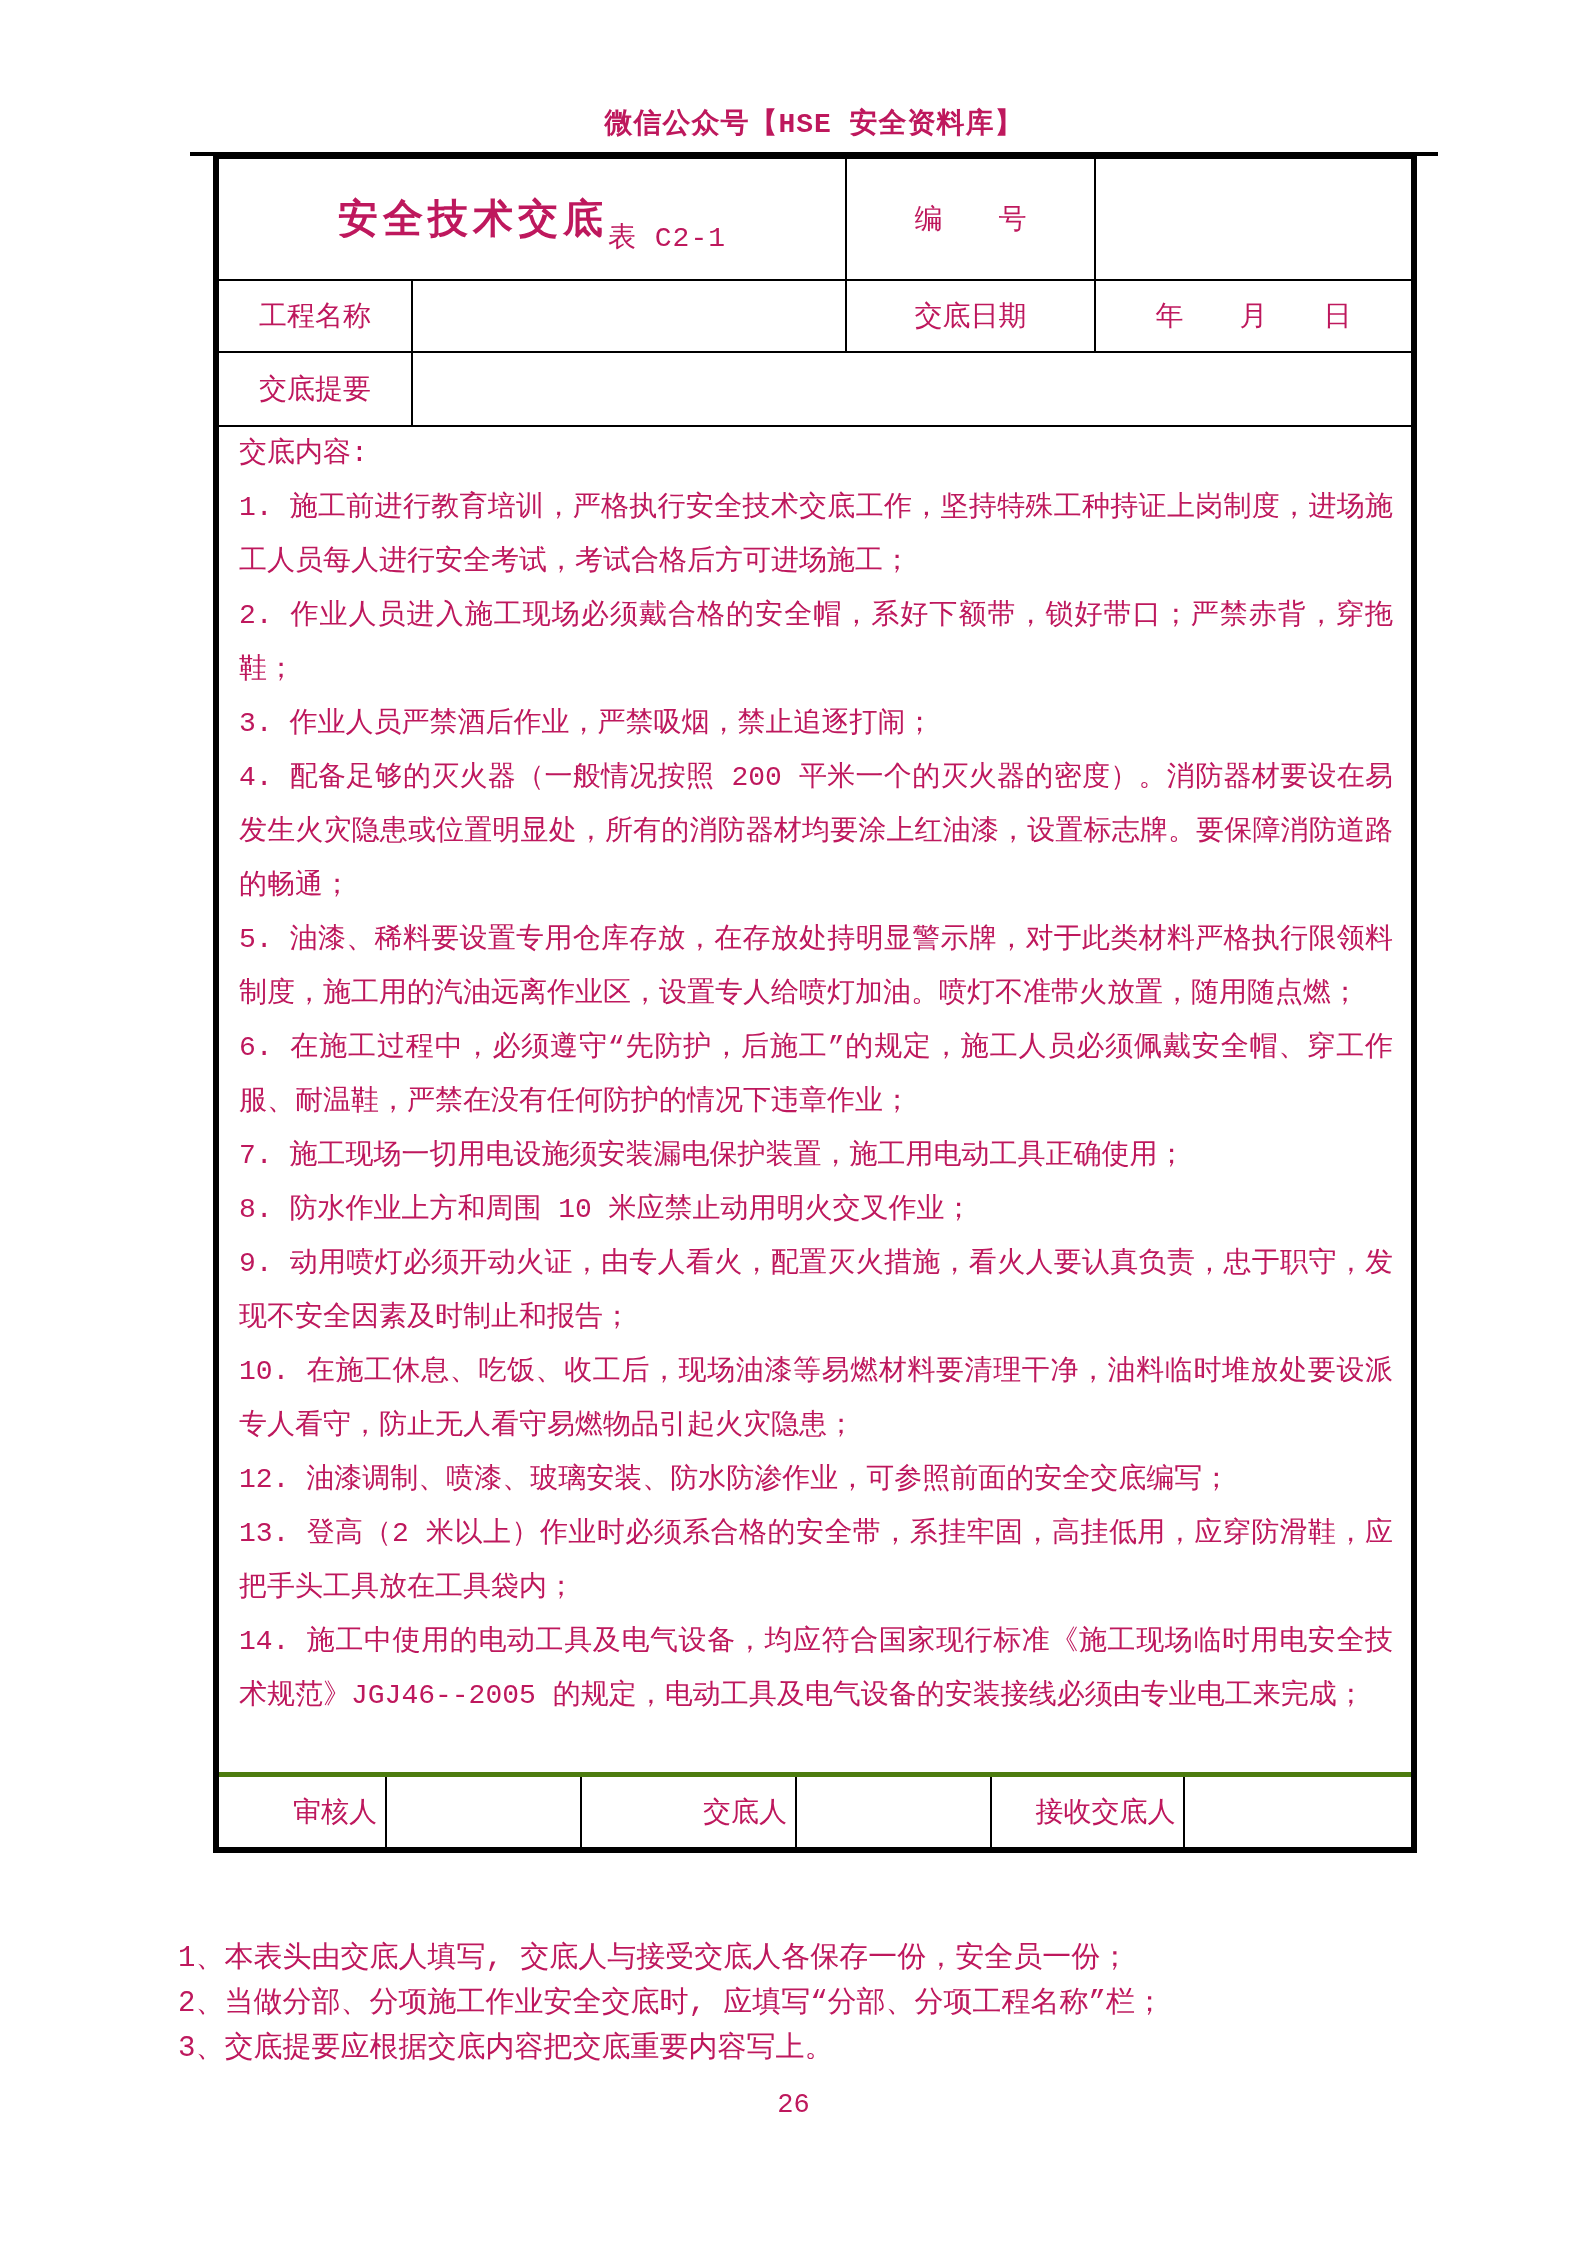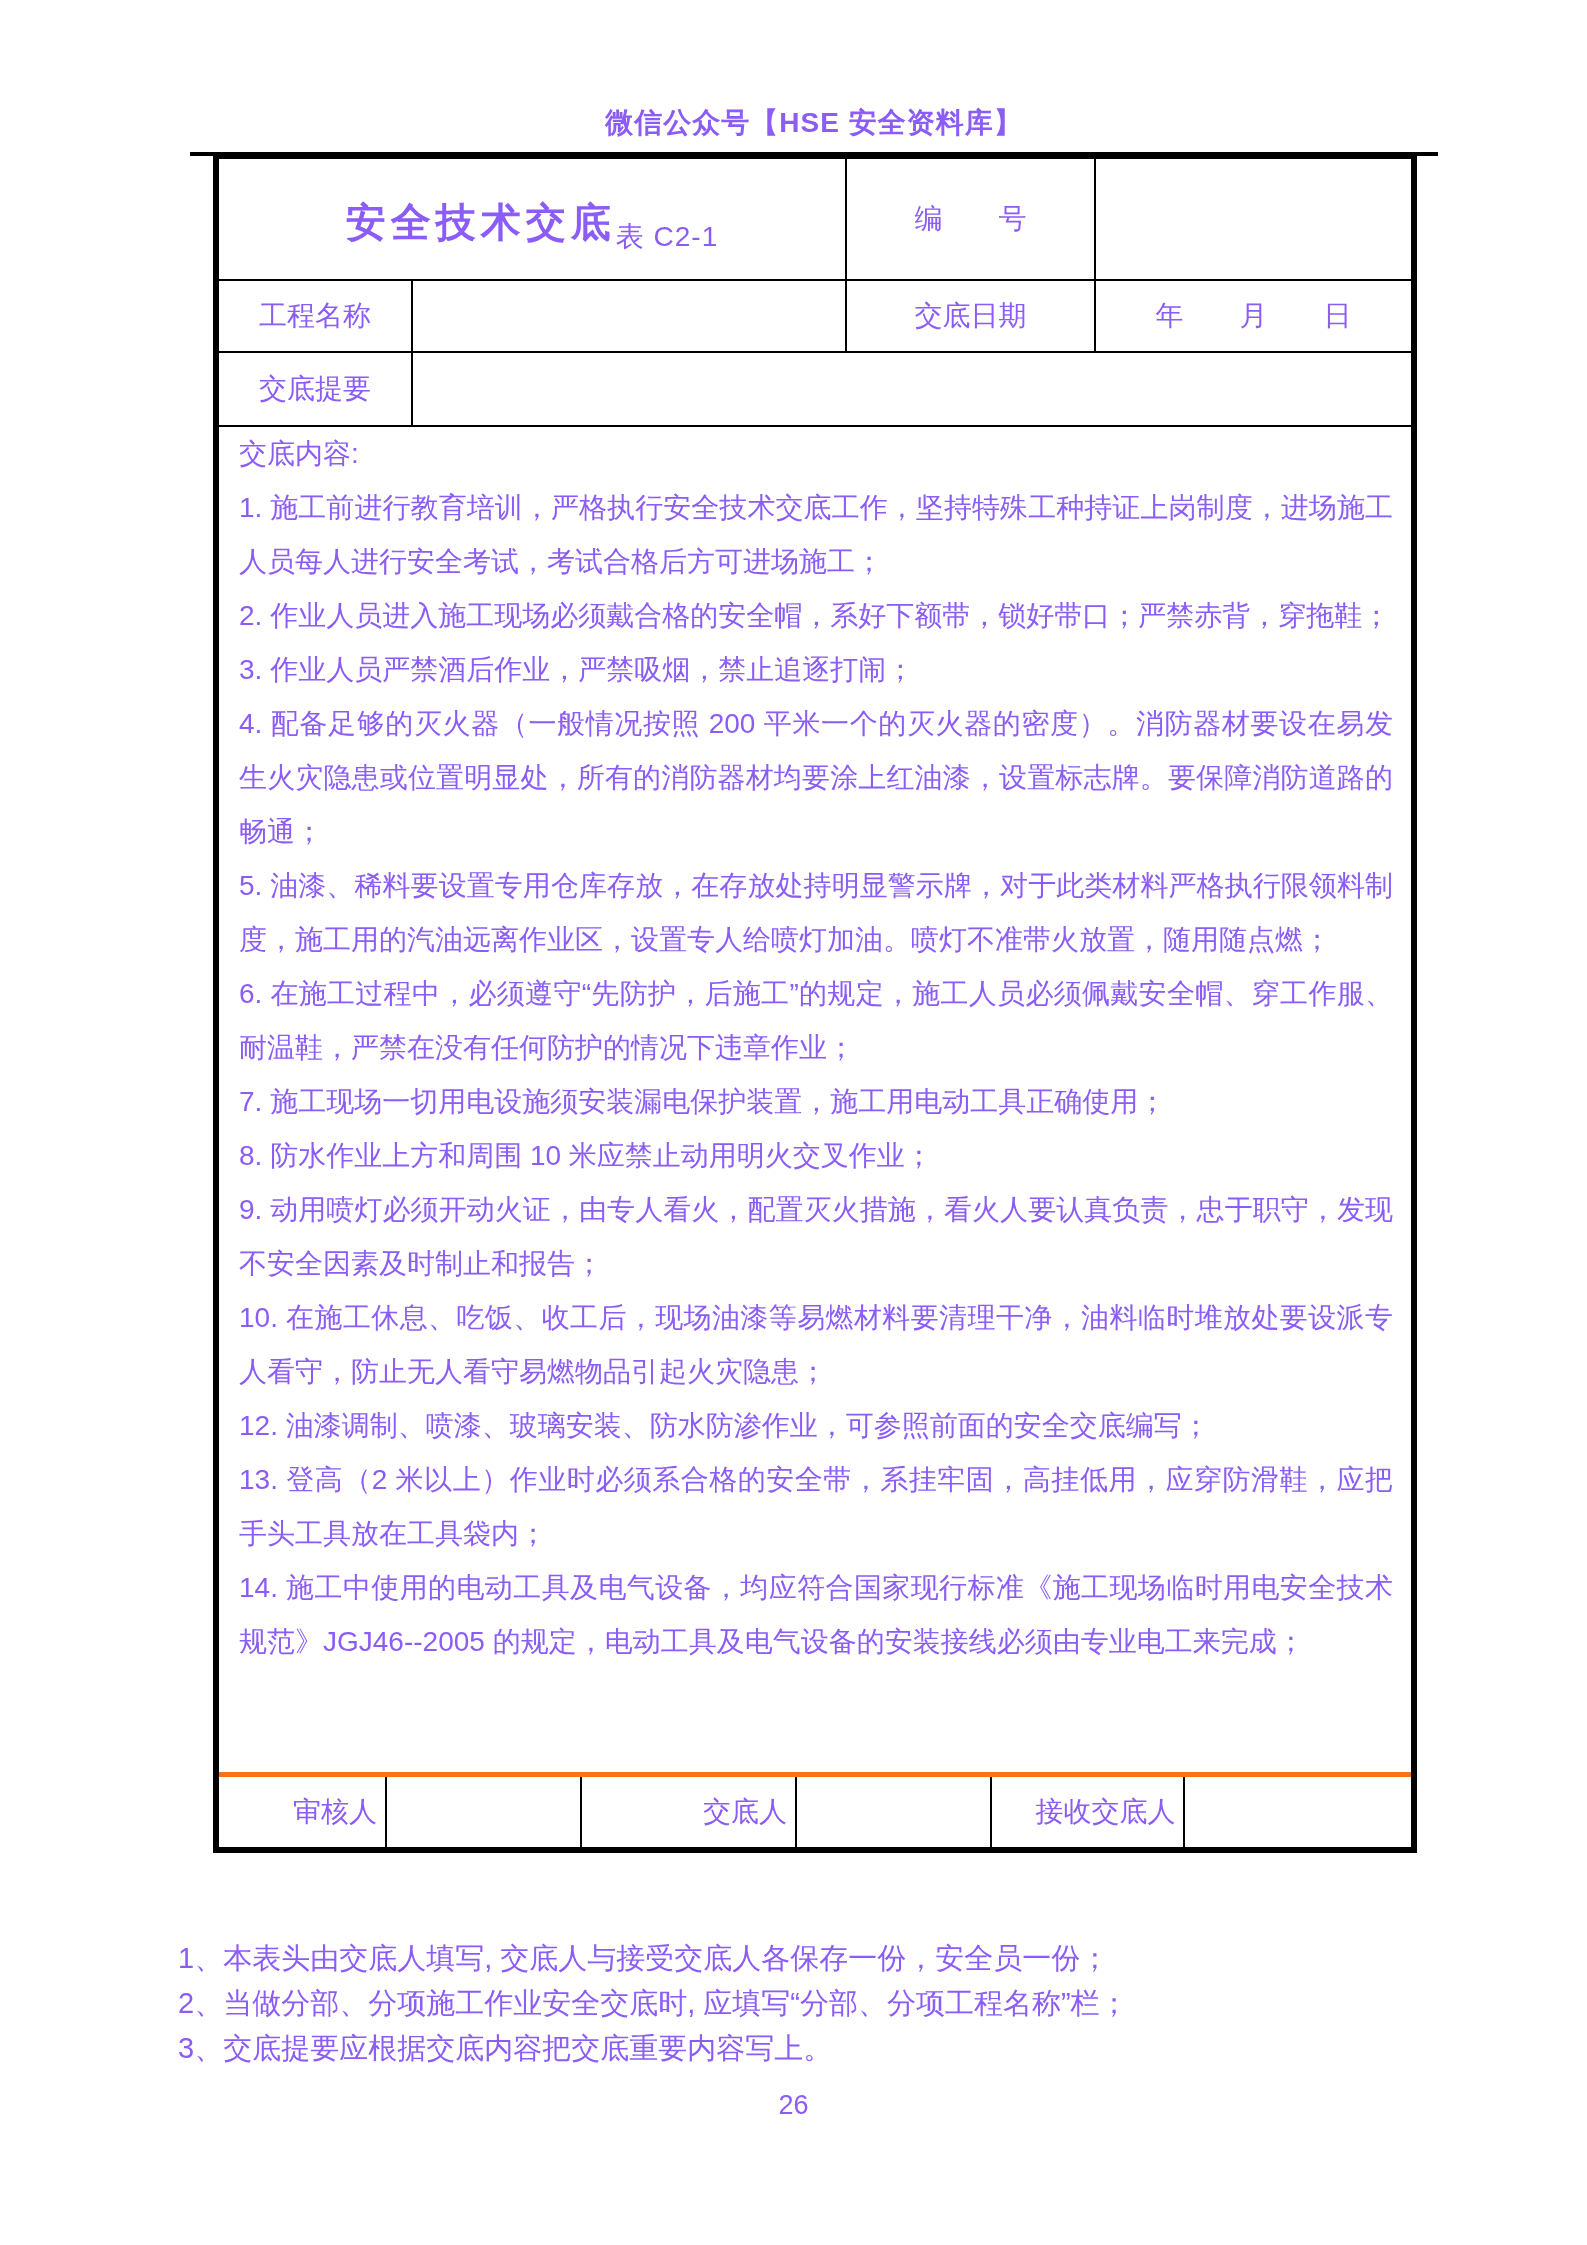--- a/index.html
+++ b/index.html
@@ -1,18 +1,18 @@
 <!DOCTYPE html>
 <html><head>
 <meta charset="utf-8">
 <style>
   html,body{margin:0;padding:0;background:#fff;}
   .page{
     position:relative;width:1587px;height:2245px;background:#ffffff;
-    color:#8b5cf6;font-family:Liberation Sans, sans-serif;
+    color:#be185d;font-family:Liberation Mono, monospace;
     overflow:hidden;
   }
   
   .wx-header{
     position:absolute;left:190px;top:104px;width:1248px;
     text-align:center;font-size:28px;font-weight:600;letter-spacing:1px;
     padding-bottom:10px;border-bottom:4px solid #000;
   }
   
   .form-wrap{
@@ -27,21 +27,21 @@
   .t-sign td{height:70px;text-align:right;}
   .c-center{text-align:center;}
   .title-stack{display:flex;align-items:center;justify-content:center;padding-top:6px;}
   .doc-title{font-size:40px;font-weight:700;letter-spacing:5px;line-height:1.25;}
   .doc-subtitle{font-size:28px;margin-top:30px;letter-spacing:1px;}
   .lbl{font-size:28px;text-align:center;}
   .val{font-size:28px;text-align:center;}
   .val-bold{font-size:32px;font-weight:700;text-align:center;letter-spacing:2px;}
   
   .content-cell{
-    border-top:2px solid #000;border-bottom:5px solid #f97316;
+    border-top:2px solid #000;border-bottom:5px solid #4d7c0f;
     height:1352px;box-sizing:border-box;padding:0 18px 12px 20px;overflow:hidden;
   }
   .content-cell p{margin:0;font-size:28px;line-height:54px;text-align:justify;}
   
   .footnotes{position:absolute;left:178px;top:1936px;width:1262px;}
   .footnotes p{margin:0;font-size:29px;line-height:45px;}
   .page-number{position:absolute;left:0;top:2090px;width:100%;text-align:center;font-size:27px;}
 </style>
 </head>
 <body>

